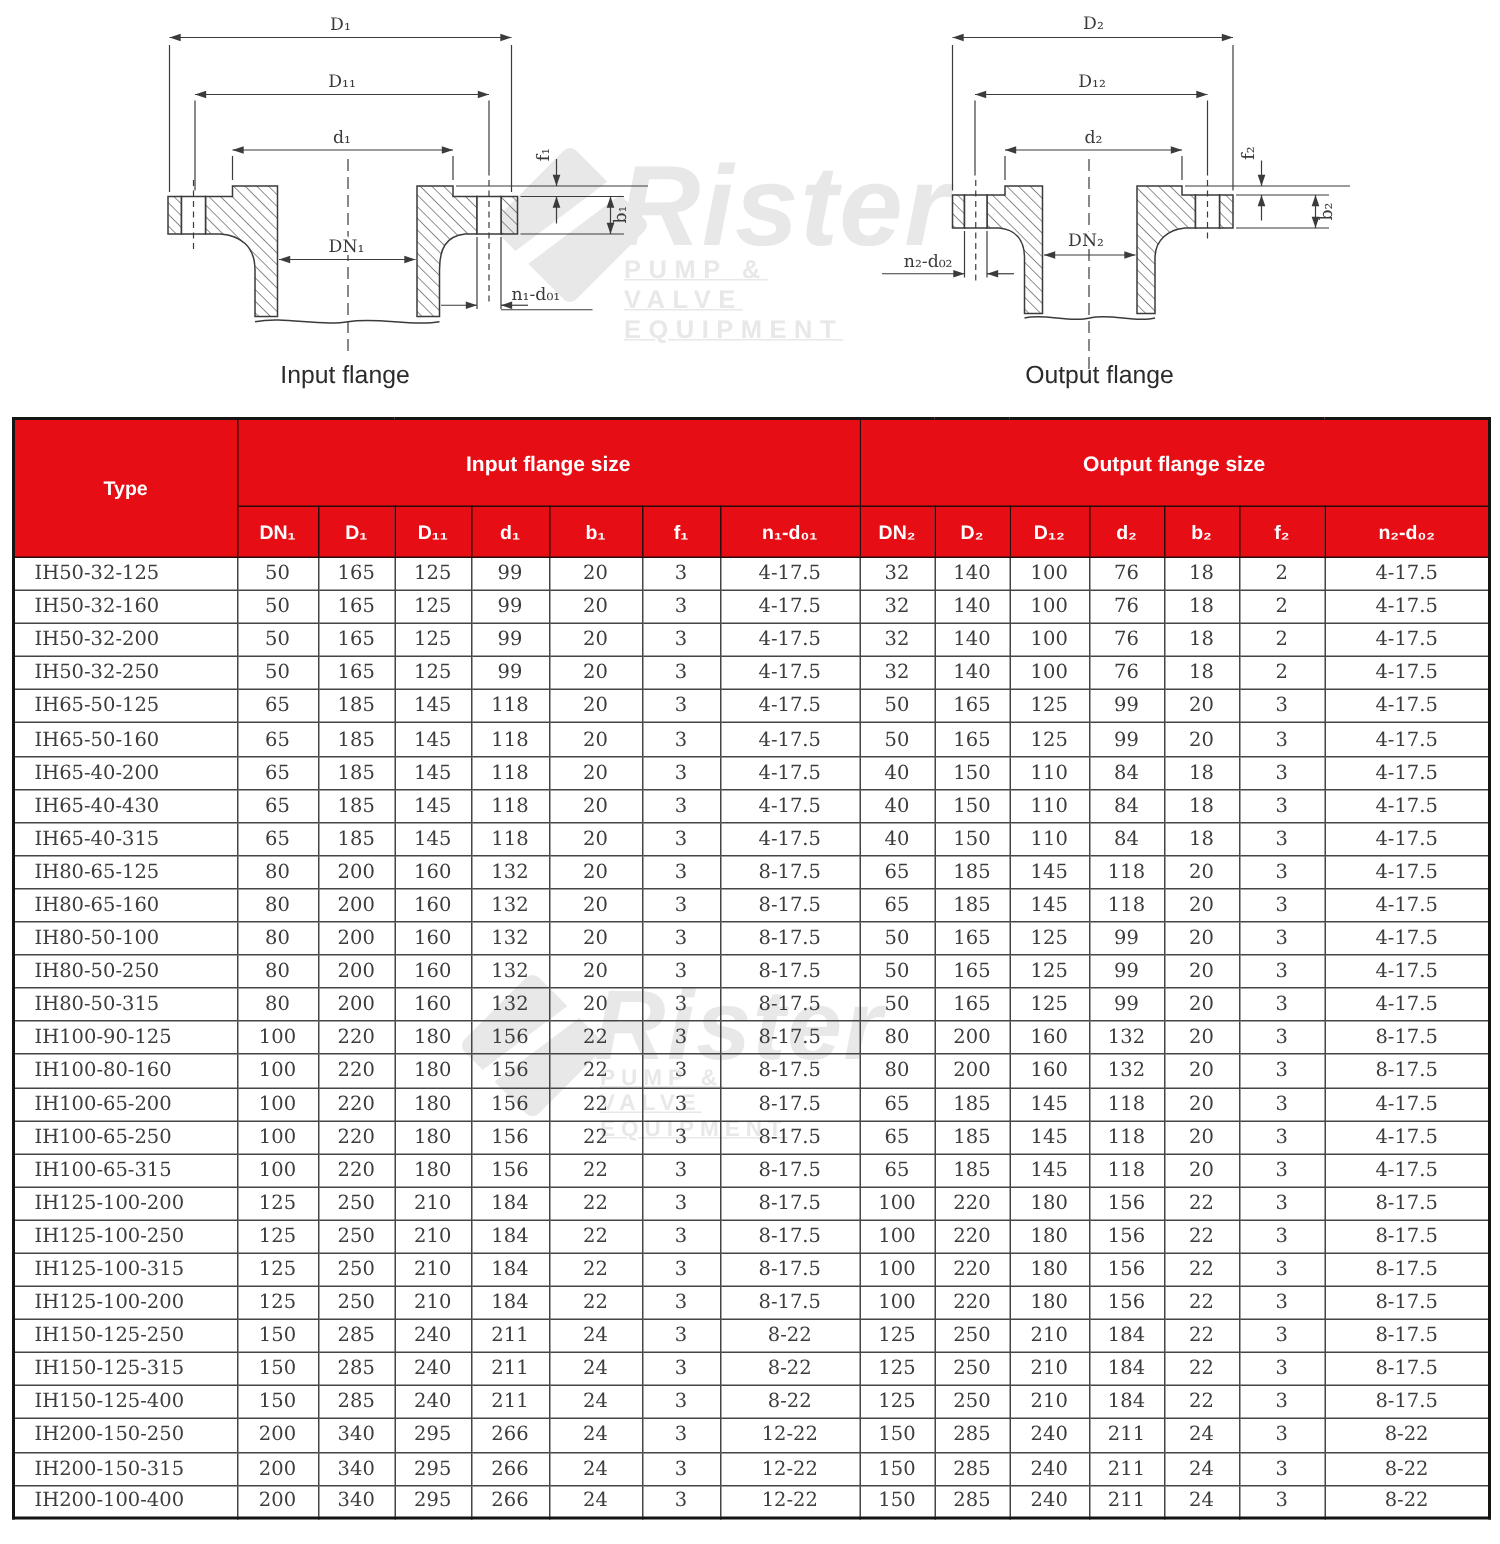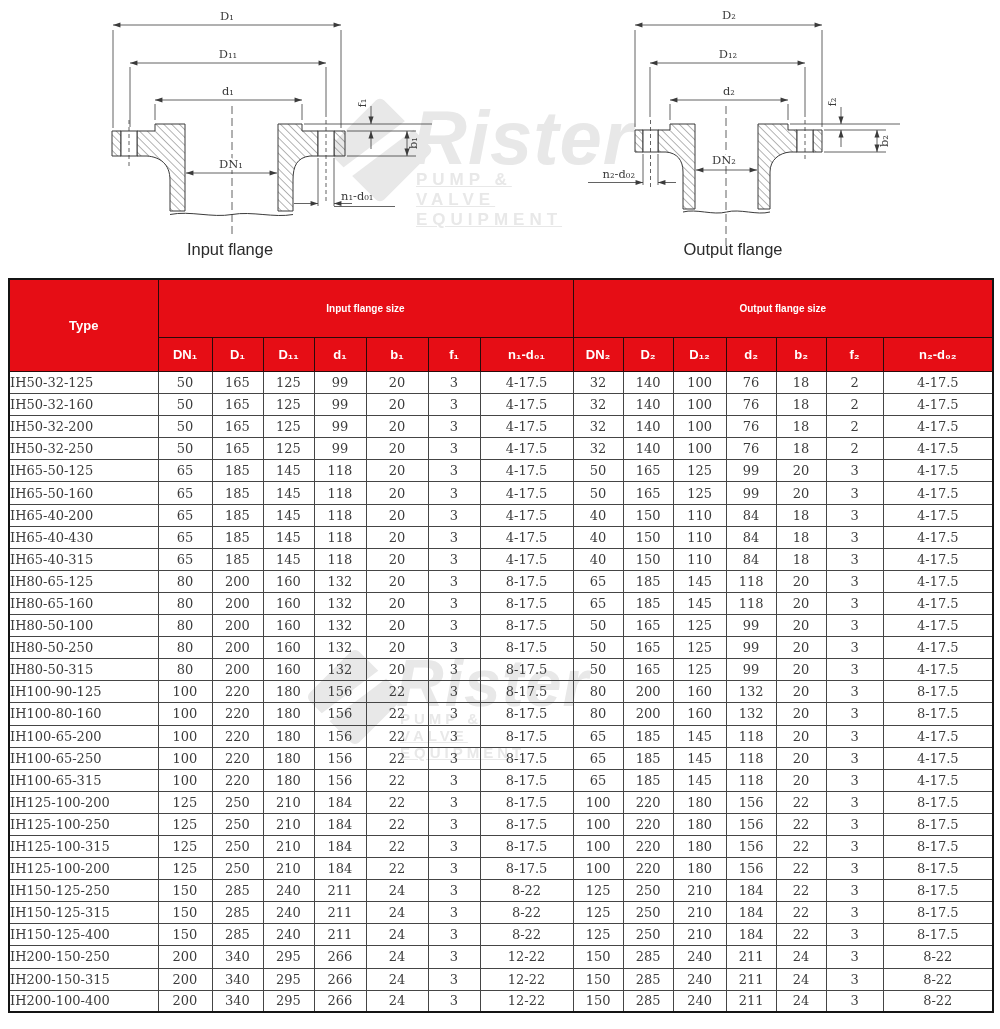--- a/index.html
+++ b/index.html
@@ -24,26 +24,26 @@
   #diagram-input{left:0;}
   #diagram-output{left:500px;}
   svg.diagram text{font-family:"DejaVu Serif","Liberation Serif",serif;font-size:11.5px;fill:#3a3a3a;}
   svg.diagram text.caption{font-family:"Liberation Sans",sans-serif;font-size:16.5px;fill:#2b2b2b;}
   svg.diagram text.halo{stroke:#fff;stroke-width:4px;paint-order:stroke;fill:#3a3a3a;}
 
   
   table.flange{position:absolute;left:8px;top:278px;width:984px;z-index:2;border-collapse:collapse;table-layout:fixed;border:2px solid #141414;background:transparent;}
   table.flange th,table.flange td{border:1px solid #454545;padding:0;}
   table.flange thead th{background:var(--header-red,#e60d15);color:#fff;font-weight:bold;border-color:#2a0a0a;}
-  .group-th{font-size:10px;height:57px;}
+  .group-th{font-size:14px;height:57px;}
   .type-h{font-size:13px;}
   .sub-row th{font-size:13px;height:33px;font-weight:bold;}
   tbody tr{height:22.1px;}
   tbody td{font-family:"DejaVu Serif","Liberation Serif",serif;font-size:13px;color:#3c3c3c;text-align:center;white-space:nowrap;overflow:hidden;}
-  tbody td.type-col{text-align:left;}
+  tbody td.type-col{text-align:left;padding-left:13px;}
 </style>
 </head>
 <body>
 
 <div class="page">
 
   <div class="wm wm-top">
     <div class="wm-logo"></div>
     <div class="wm-name">Rister</div>
     <div class="wm-tag">PUMP &amp; VALVE EQUIPMENT</div>

